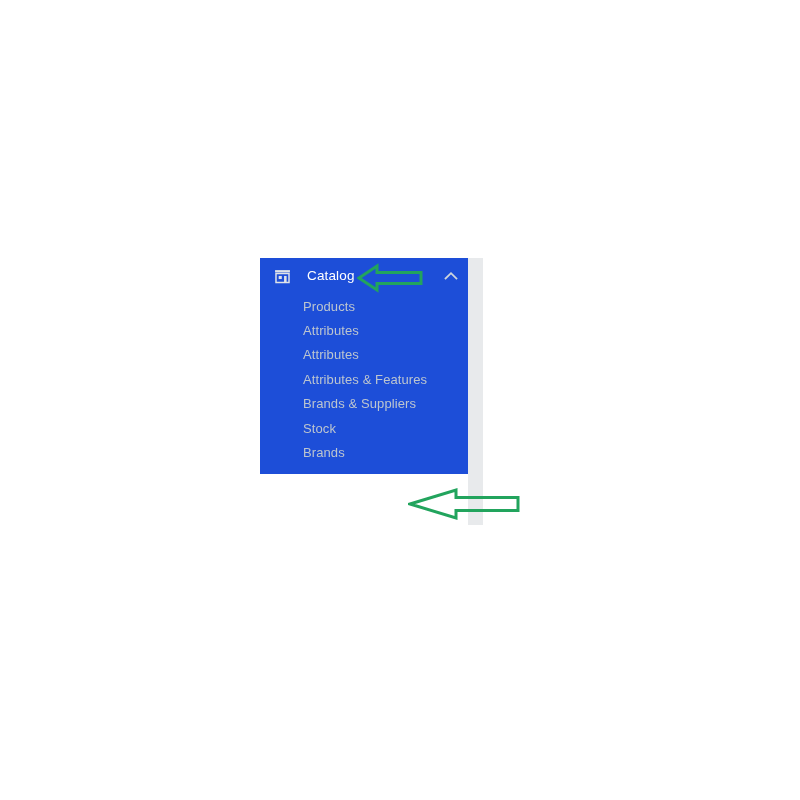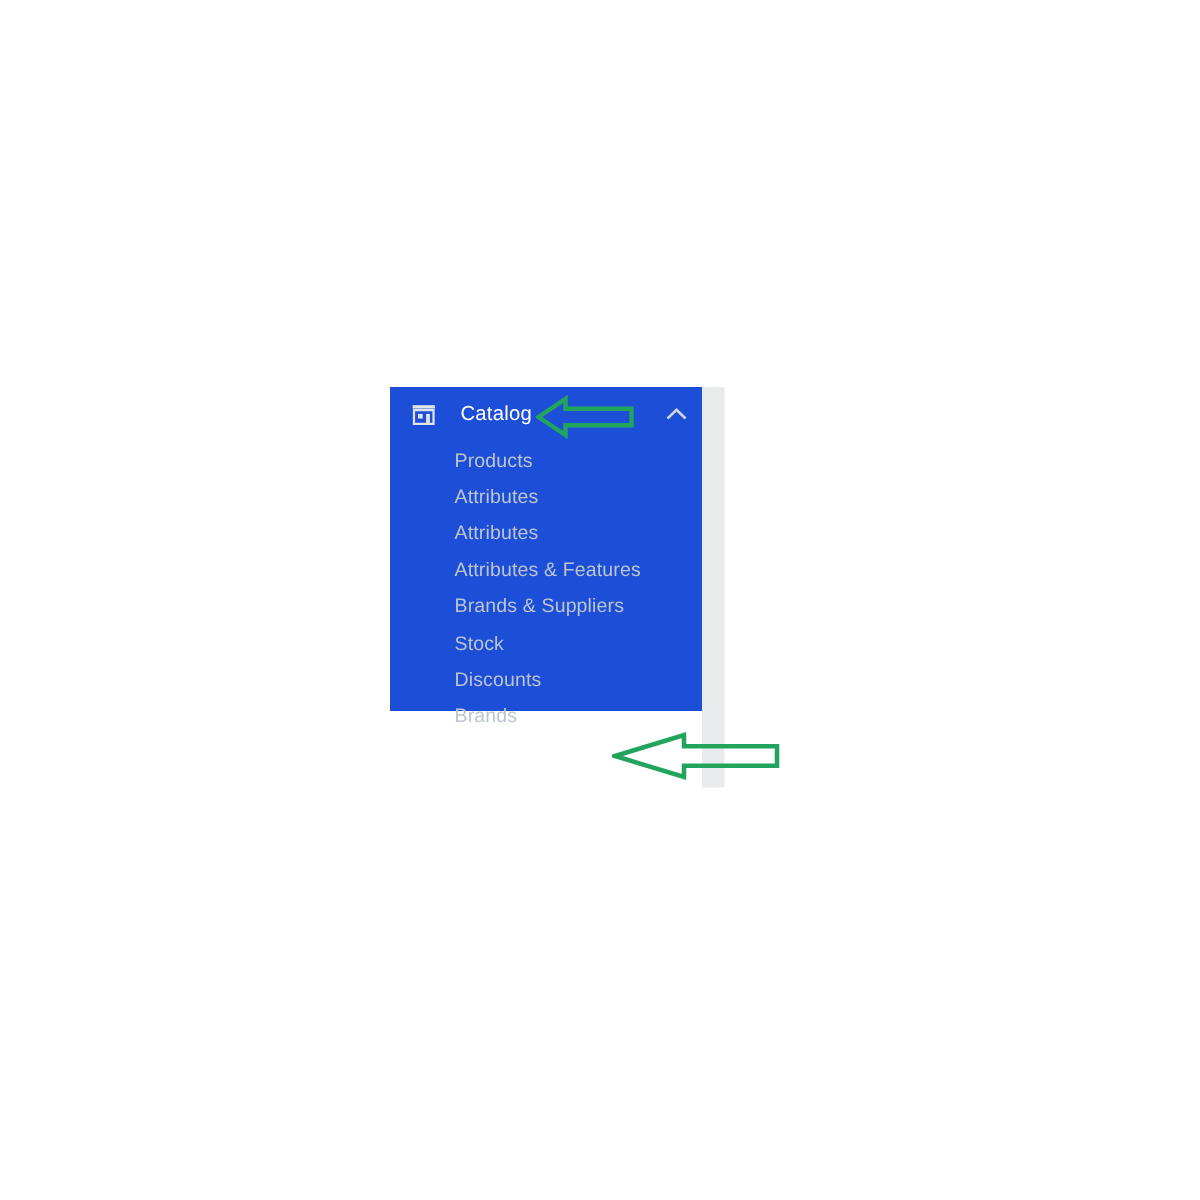--- a/index.html
+++ b/index.html
@@ -146,23 +146,20 @@
     <li>
       <span class="submenu-label">Attributes &amp; Features</span>
     </li>
     <li>
       <span class="submenu-label">Brands &amp; Suppliers</span>
     </li>
     <li>
       <span class="submenu-label">Stock</span>
     </li>
     <li>
-      <span class="submenu-label">Discounts</span>
-    </li>
-    <li>
       <span class="submenu-label">Brands</span>
     </li>
   </ul>
 
 </div>
 
 <svg class="annotation-arrow" id="arrow-catalog" viewBox="0 0 66 32" aria-hidden="true">
   <path d="M2 16 L20 4 L20 10.5 L64 10.5 L64 21.5 L20 21.5 L20 28 Z" fill="none" stroke="#22a45d" stroke-width="3" stroke-linejoin="miter"></path>
 </svg>
 

